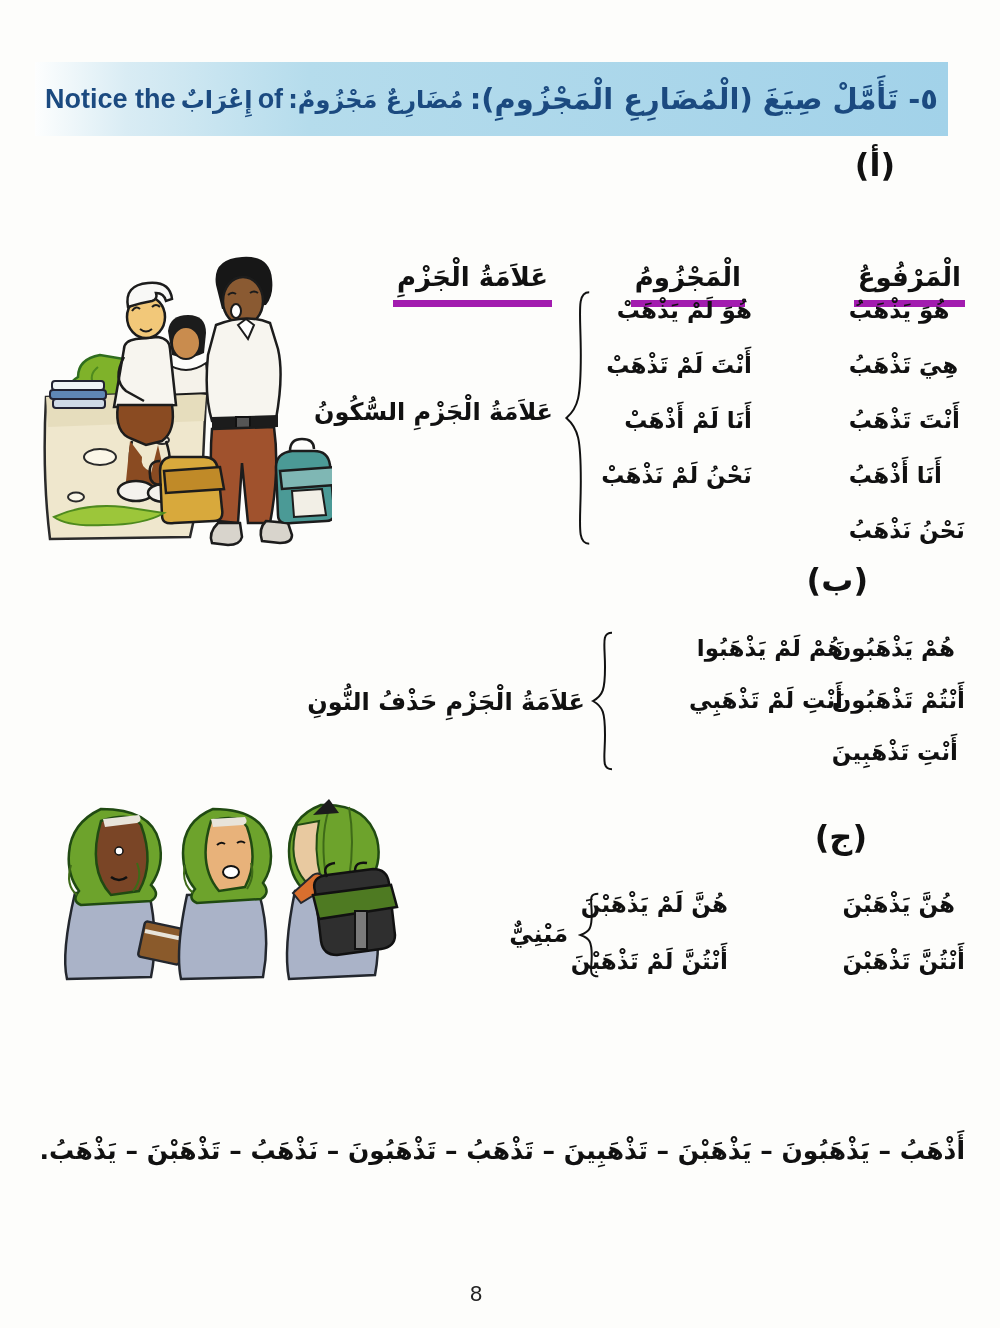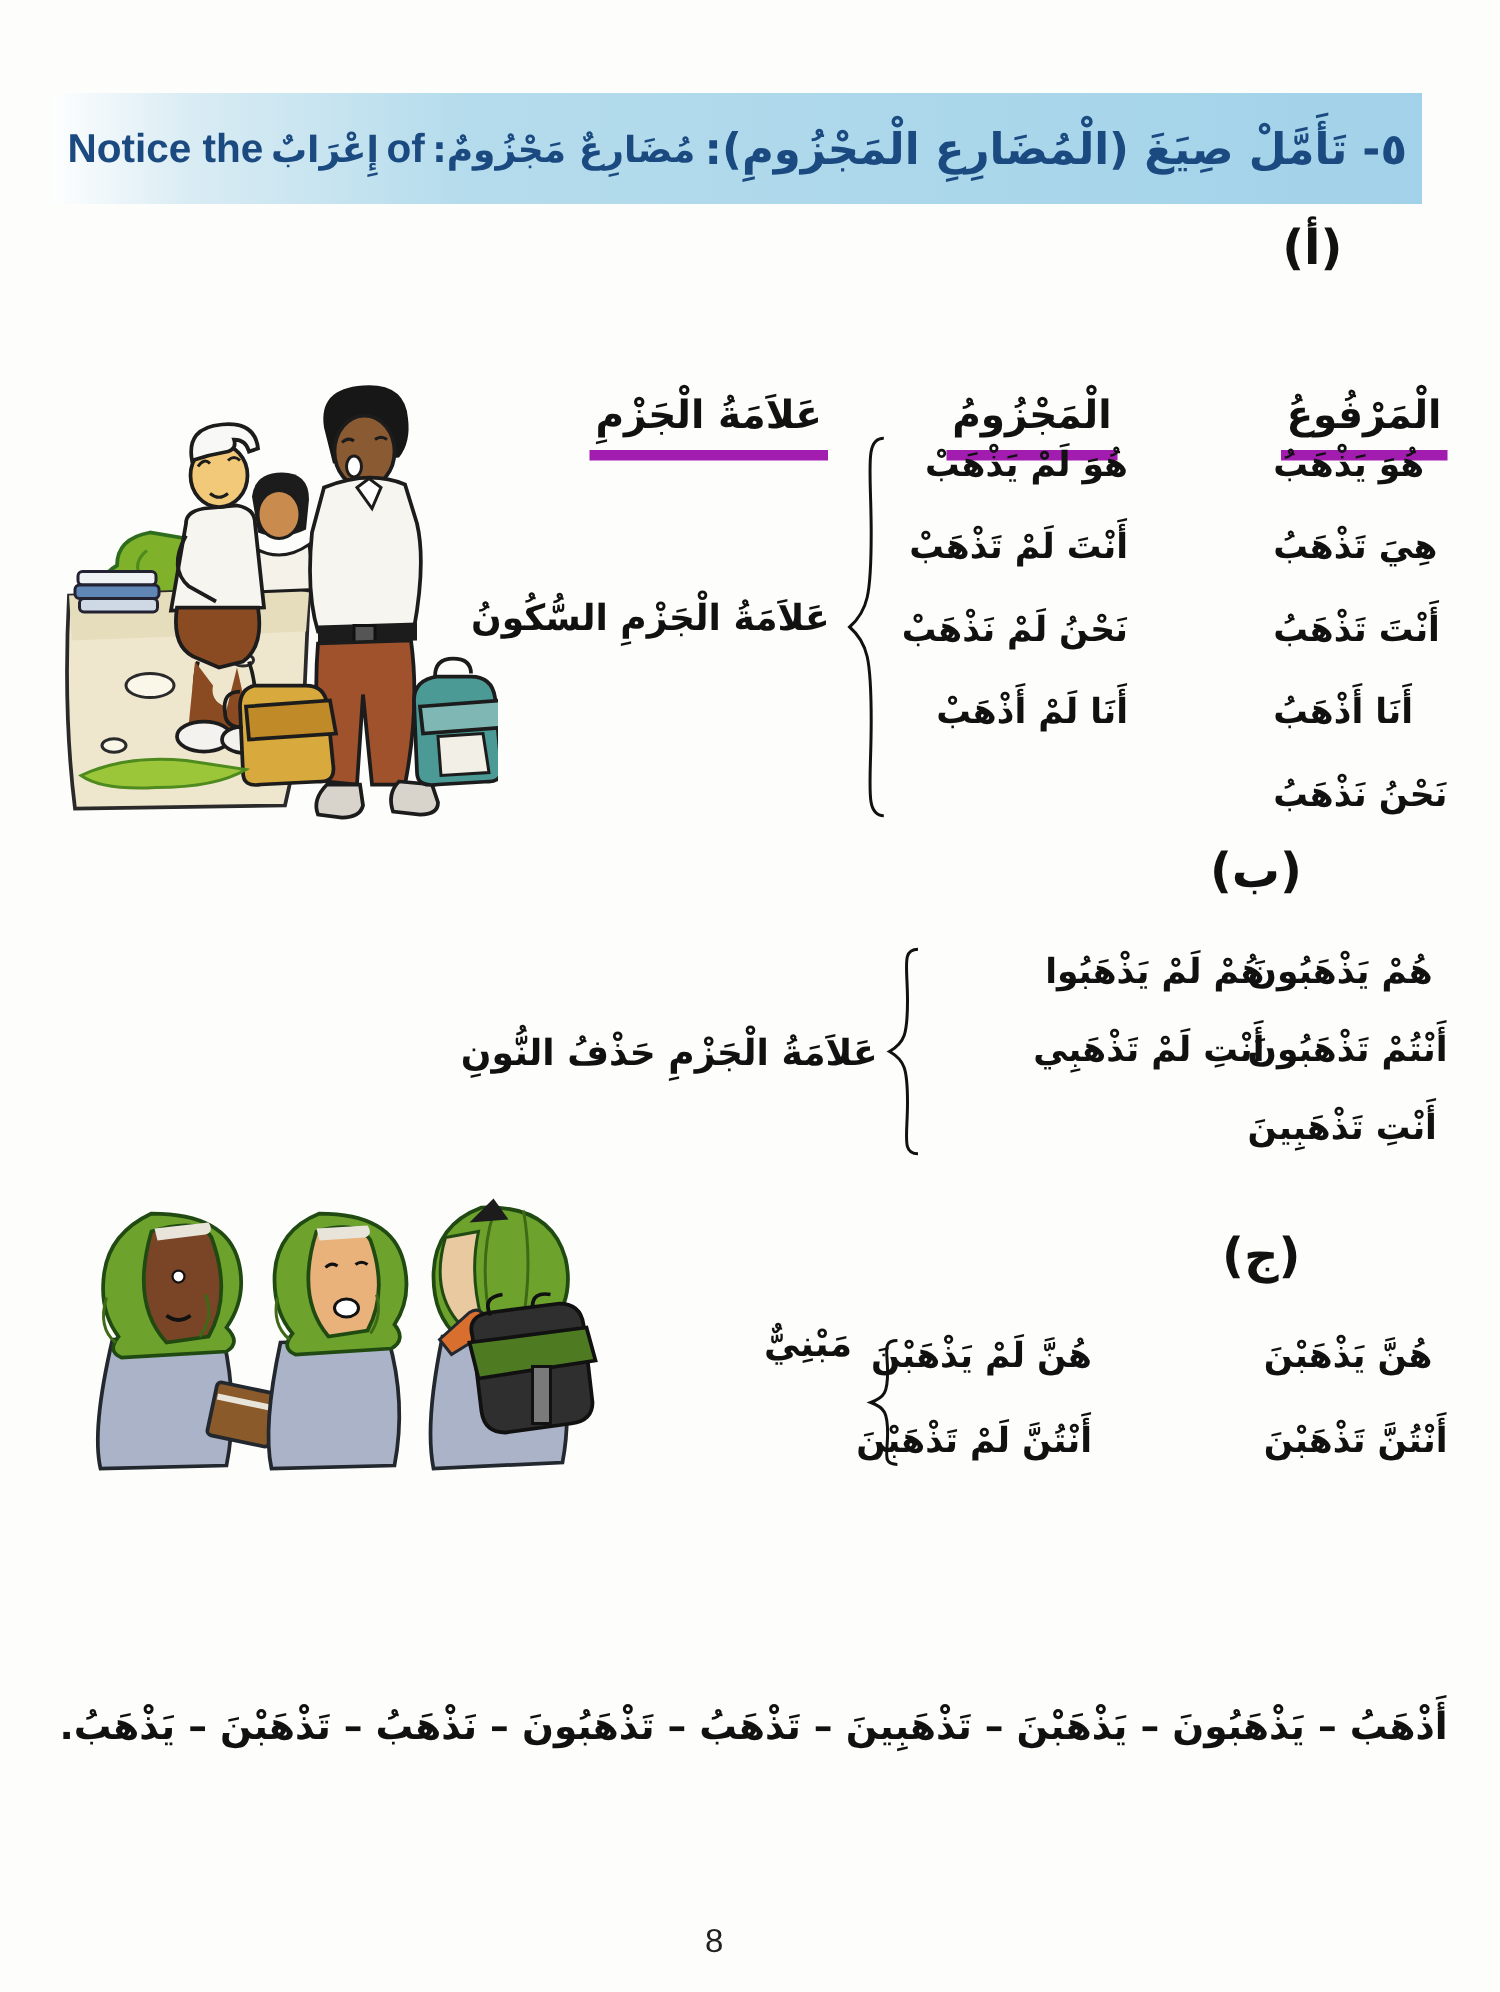--- a/index.html
+++ b/index.html
@@ -146,22 +146,22 @@
   <div class="vcol col-right rowsA" style="right:35px;top:283px;">
     <div class="cell">هُوَ يَذْهَبُ</div>
     <div class="cell">هِيَ تَذْهَبُ</div>
     <div class="cell">أَنْتَ تَذْهَبُ</div>
     <div class="cell">أَنَا أَذْهَبُ</div>
     <div class="cell">نَحْنُ نَذْهَبُ</div>
   </div>
   <div class="vcol col-mid rowsA" style="right:248px;top:283px;">
     <div class="cell">هُوَ لَمْ يَذْهَبْ</div>
     <div class="cell">أَنْتَ لَمْ تَذْهَبْ</div>
+    <div class="cell">أَنَا لَمْ أَذْهَبْ</div>
     <div class="cell">نَحْنُ لَمْ نَذْهَبْ</div>
-    <div class="cell">أَنَا لَمْ أَذْهَبْ</div>
   </div>
   <div class="brace" style="left:558px;top:287px;width:36px;height:262px;">
     <svg viewBox="0 0 30 100" preserveAspectRatio="none">
       <path d="M26,2 C15,2 19,10 19,26 C19,42 17,46 7,50 C17,54 19,58 19,74 C19,90 15,98 26,98" fill="none" stroke="#111" stroke-width="2" vector-effect="non-scaling-stroke"></path>
     </svg>
   </div>
   <div class="brace-label" style="right:447px;top:398px;">عَلاَمَةُ الْجَزْمِ السُّكُونُ</div>
 
   <div class="marker ar" style="right:132px;top:561px;">(ب)</div>
 
@@ -227,20 +227,20 @@
   </div>
   <div class="vcol col-mid rowsC" style="right:272px;top:876px;">
     <div class="cell">هُنَّ لَمْ يَذْهَبْنَ</div>
     <div class="cell">أَنْتُنَّ لَمْ تَذْهَبْنَ</div>
   </div>
   <div class="brace" style="left:574px;top:892px;width:28px;height:86px;">
     <svg viewBox="0 0 30 100" preserveAspectRatio="none">
       <path d="M26,2 C15,2 19,10 19,26 C19,42 17,46 7,50 C17,54 19,58 19,74 C19,90 15,98 26,98" fill="none" stroke="#111" stroke-width="2" vector-effect="non-scaling-stroke"></path>
     </svg>
   </div>
-  <div class="brace-label" style="right:432px;top:882px;">مَبْنِيٌّ</div>
+  <div class="brace-label" style="right:432px;top:920px;">مَبْنِيٌّ</div>
 
 
   <div class="verbs-line ar">أَذْهَبُ – يَذْهَبُونَ – يَذْهَبْنَ – تَذْهَبِينَ – تَذْهَبُ – تَذْهَبُونَ – نَذْهَبُ – تَذْهَبْنَ – يَذْهَبُ.</div>
 
   <div class="page-number">8</div>
 
 </div>
 
 </body></html>

